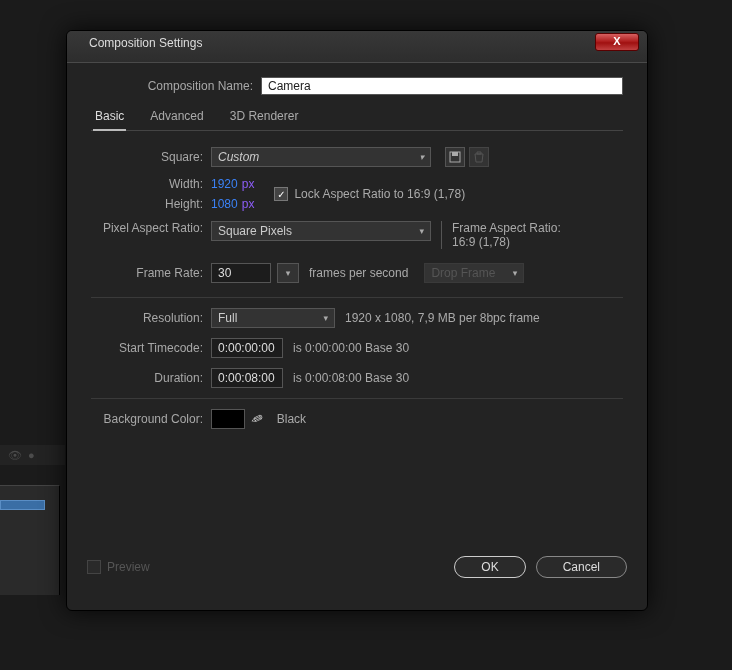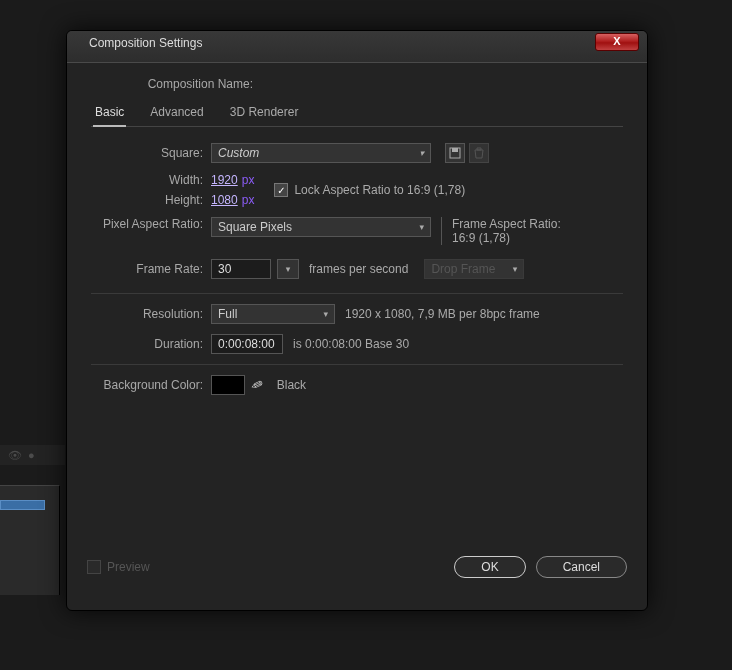--- a/index.html
+++ b/index.html
@@ -155,22 +155,21 @@
     display: inline-flex;
     align-items: center;
     justify-content: center;
     margin-left: 4px;
     color: #aaa;
     cursor: pointer;
   }
   .icon-btn.disabled { color:#555; border-color:#444; cursor:default; }
 
   .val {
-    color: #c4b5fd;
-    text-decoration: underline;
+    color: #3b82f6;
   }
   .unit { color: #8b5cf6; margin-left: 4px; }
   .checkbox {
     width: 14px;
     height: 14px;
     background: #444;
     border: 1px solid #777;
     display: inline-flex;
     align-items: center;
     justify-content: center;
@@ -264,20 +263,21 @@
 <div class="dialog">
   <div class="titlebar">
     <span>Composition Settings</span>
     <div class="close-btn">X</div>
   </div>
 
   <div class="content">
 
     <div class="row" style="margin-left:40px;">
       <div class="label" style="width:130px;">Composition Name:</div>
+      <input class="comp-name-input" value="Camera" style="">
     </div>
 
     <div class="tabs">
       <div class="tab active">Basic</div>
       <div class="tab">Advanced</div>
       <div class="tab">3D Renderer</div>
     </div>
 
     <div class="row">
       <div class="label">Square:</div>
@@ -348,20 +348,25 @@
 
     <div class="row">
       <div class="label">Resolution:</div>
       <div class="dd" style="width:124px;">
         <span>Full</span>
         <span class="chev">▾</span>
       </div>
       <span style="margin-left:10px;">1920 x 1080, 7,9 MB per 8bpc frame</span>
     </div>
 
+    <div class="row">
+      <div class="label">Start Timecode:</div>
+      <div class="textfield" style="width:72px;">0:00:00:00</div>
+      <span style="margin-left:10px;">is 0:00:00:00  Base 30</span>
+    </div>
 
     <div class="row">
       <div class="label">Duration:</div>
       <div class="textfield" style="width:72px;">0:00:08:00</div>
       <span style="margin-left:10px;">is 0:00:08:00  Base 30</span>
     </div>
 
     <hr class="sep">
 
     <div class="row">

